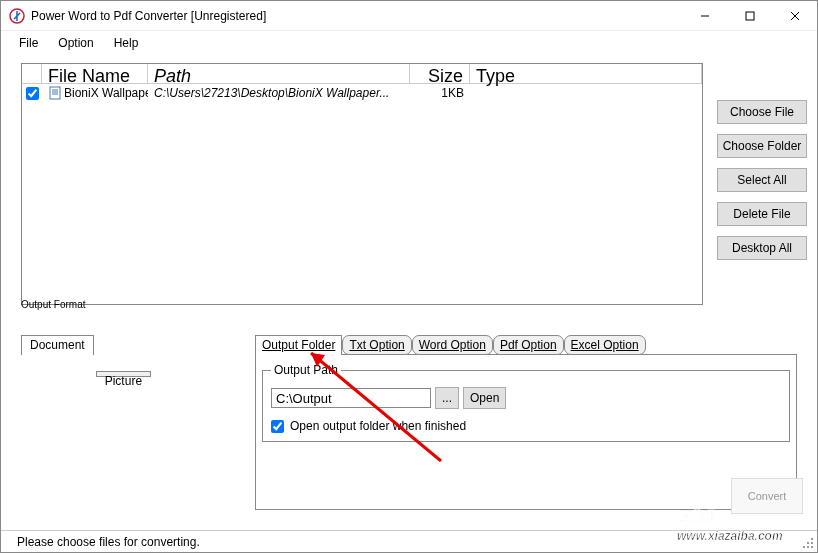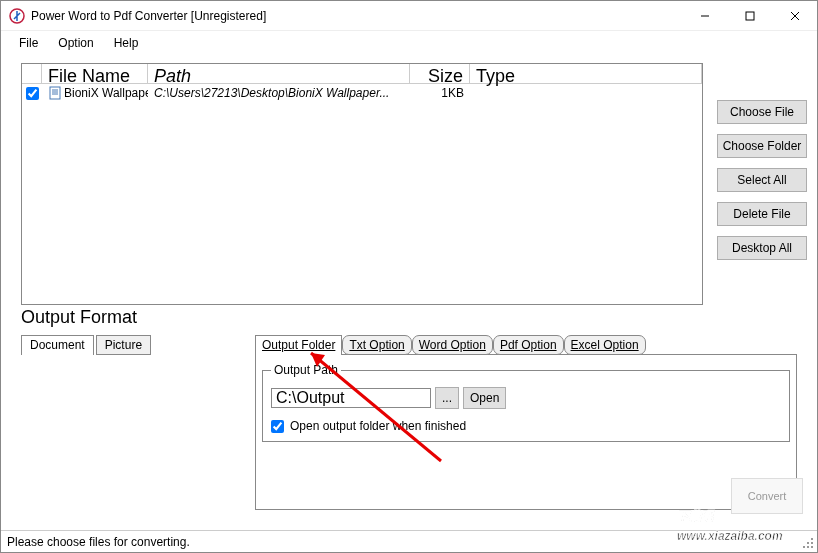--- a/index.html
+++ b/index.html
@@ -23,45 +23,45 @@
 .file-list .row .cell { padding: 1px 6px; font-size: 12px; white-space: nowrap; overflow: hidden; }
 .col-check { width: 20px; flex: 0 0 20px; display:flex; align-items:center; justify-content:center; }
 .col-name { width: 106px; flex: 0 0 106px; }
 .col-path { width: 262px; flex: 0 0 262px; font-style: italic; }
 .col-size { width: 60px; flex: 0 0 60px; text-align: right; }
 .col-type { flex: 1; }
 
 .side-buttons { position: absolute; top: 4px; right: -6px; width: 90px; display: flex; flex-direction: column; gap: 10px; margin-top: 37px; }
 .win-button { height: 24px; border: 1px solid #adadad; background: #e1e1e1; font-size: 12px; cursor: default; }
 
-.output-format-label { position: absolute; top: 248px; left: 4px; font-size: 18px; }
+.output-format-label { position: absolute; top: 240px; left: 4px; font-size: 10px; }
 
 .format-tabs { position: absolute; top: 276px; left: 4px; width: 234px; height: 176px; }
 .tab-strip { display: flex; height: 20px; }
 .tab-btn { border: 1px solid #888; border-bottom: none; padding: 2px 8px; background: #fff; margin-right: 2px; font-size: 12px; }
-.tab-btn.inactive { background: #f0f0f0; border-bottom: 1px solid #888; }
+.tab-btn.inactive { background: #f0f0f0; border-bottom: 1px solid #888; margin-top: 36px; }
 .tab-body { border: 1px solid #888; height: 156px; background: #fff; margin-top: -1px; padding: 4px; }
 .format-list-item { background: #0078d7; color: #fff; padding: 1px 4px; font-size: 12px; }
 
 .options-tabs { position: absolute; top: 276px; left: 238px; width: 542px; height: 176px; }
 .options-tabs .tab-strip2 { display: flex; height: 20px; text-decoration: underline; }
 .tab2 { border: 1px solid #888; border-bottom: none; padding: 2px 6px; background: #fff; font-size: 12px; }
 .tab2.inactive { background: #f0f0f0; border-bottom: 1px solid #888; border-radius: 7px; }
 .options-body { border: 1px solid #888; height: 156px; background: #fff; margin-top: -1px; padding: 6px; }
 
 fieldset.group { border: 1px solid #888; padding: 10px 8px 8px 8px; margin-top: 2px; }
 fieldset.group legend { font-size: 12px; padding: 0 3px; }
 .path-row { display: flex; align-items: center; gap: 4px; margin-bottom: 10px; }
-.path-input { width: 160px; height: 20px; border: 1px solid #888; padding: 1px 4px; font-size: 16px; }
+.path-input { width: 160px; height: 20px; border: 1px solid #888; padding: 1px 4px; font-size: 13px; }
 .small-btn { height: 22px; border: 1px solid #adadad; background: #e1e1e1; padding: 0 6px; font-size: 12px; }
 .cb-row { display: flex; align-items: center; gap: 6px; font-size: 12px; }
 
 .convert-btn { position: absolute; bottom: 38px; right: 14px; width: 72px; height: 36px; border: 1px solid #ddd; background: #f8f8f8; color: #999; font-size: 11px; display:flex; align-items:center; justify-content:center; }
 
-.statusbar { position: absolute; left: 0; right: 0; bottom: 0; height: 22px; border-top: 1px solid #ccc; display: flex; align-items: center; padding-left: 6px; font-size: 12px; background:#fff; }
+.statusbar { position: absolute; left: 0; right: 0; bottom: 0; height: 22px; border-top: 1px solid #ccc; display: flex; align-items: center; padding-left: 16px; font-size: 12px; background:#fff; }
 .statusbar .sizer { margin-left: auto; width: 16px; height: 16px; margin-right: 2px; }
 
 .file-icon { width: 14px; height: 14px; display: inline-block; vertical-align: middle; margin-right: 2px; }
 
 .arrow-overlay { position: absolute; pointer-events: none; z-index: 100; }
 
 .watermark { position: absolute; right: 2px; bottom: 2px; z-index: 200; pointer-events: none; }
 </style>
 </head>
 <body>

